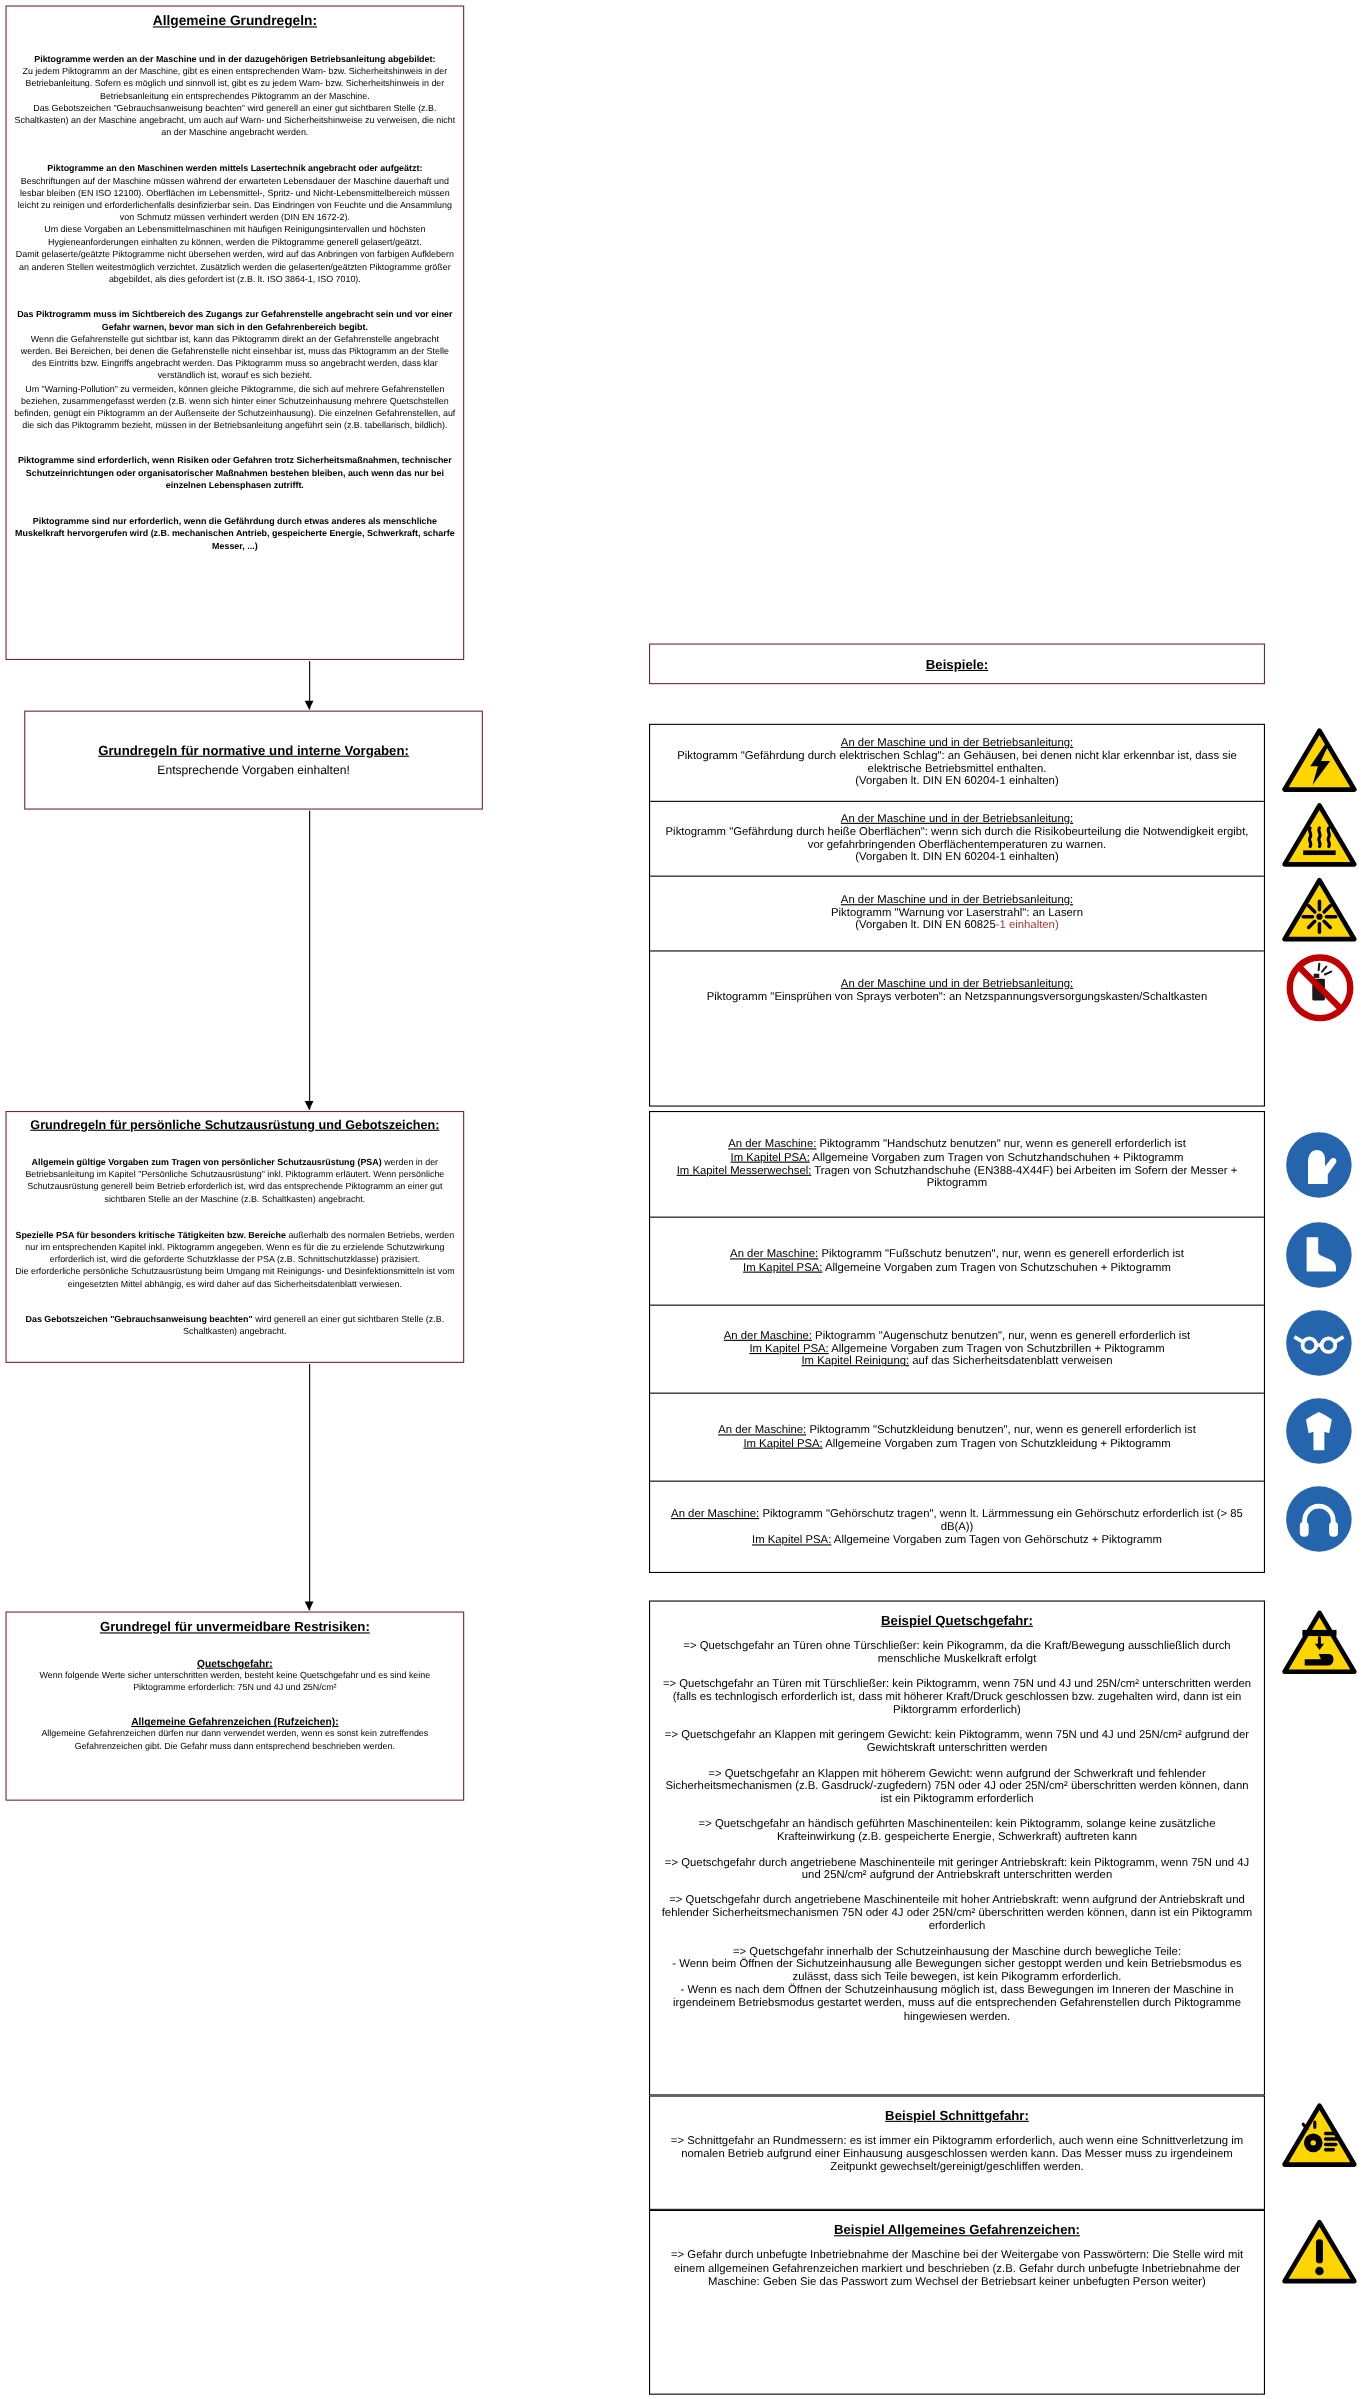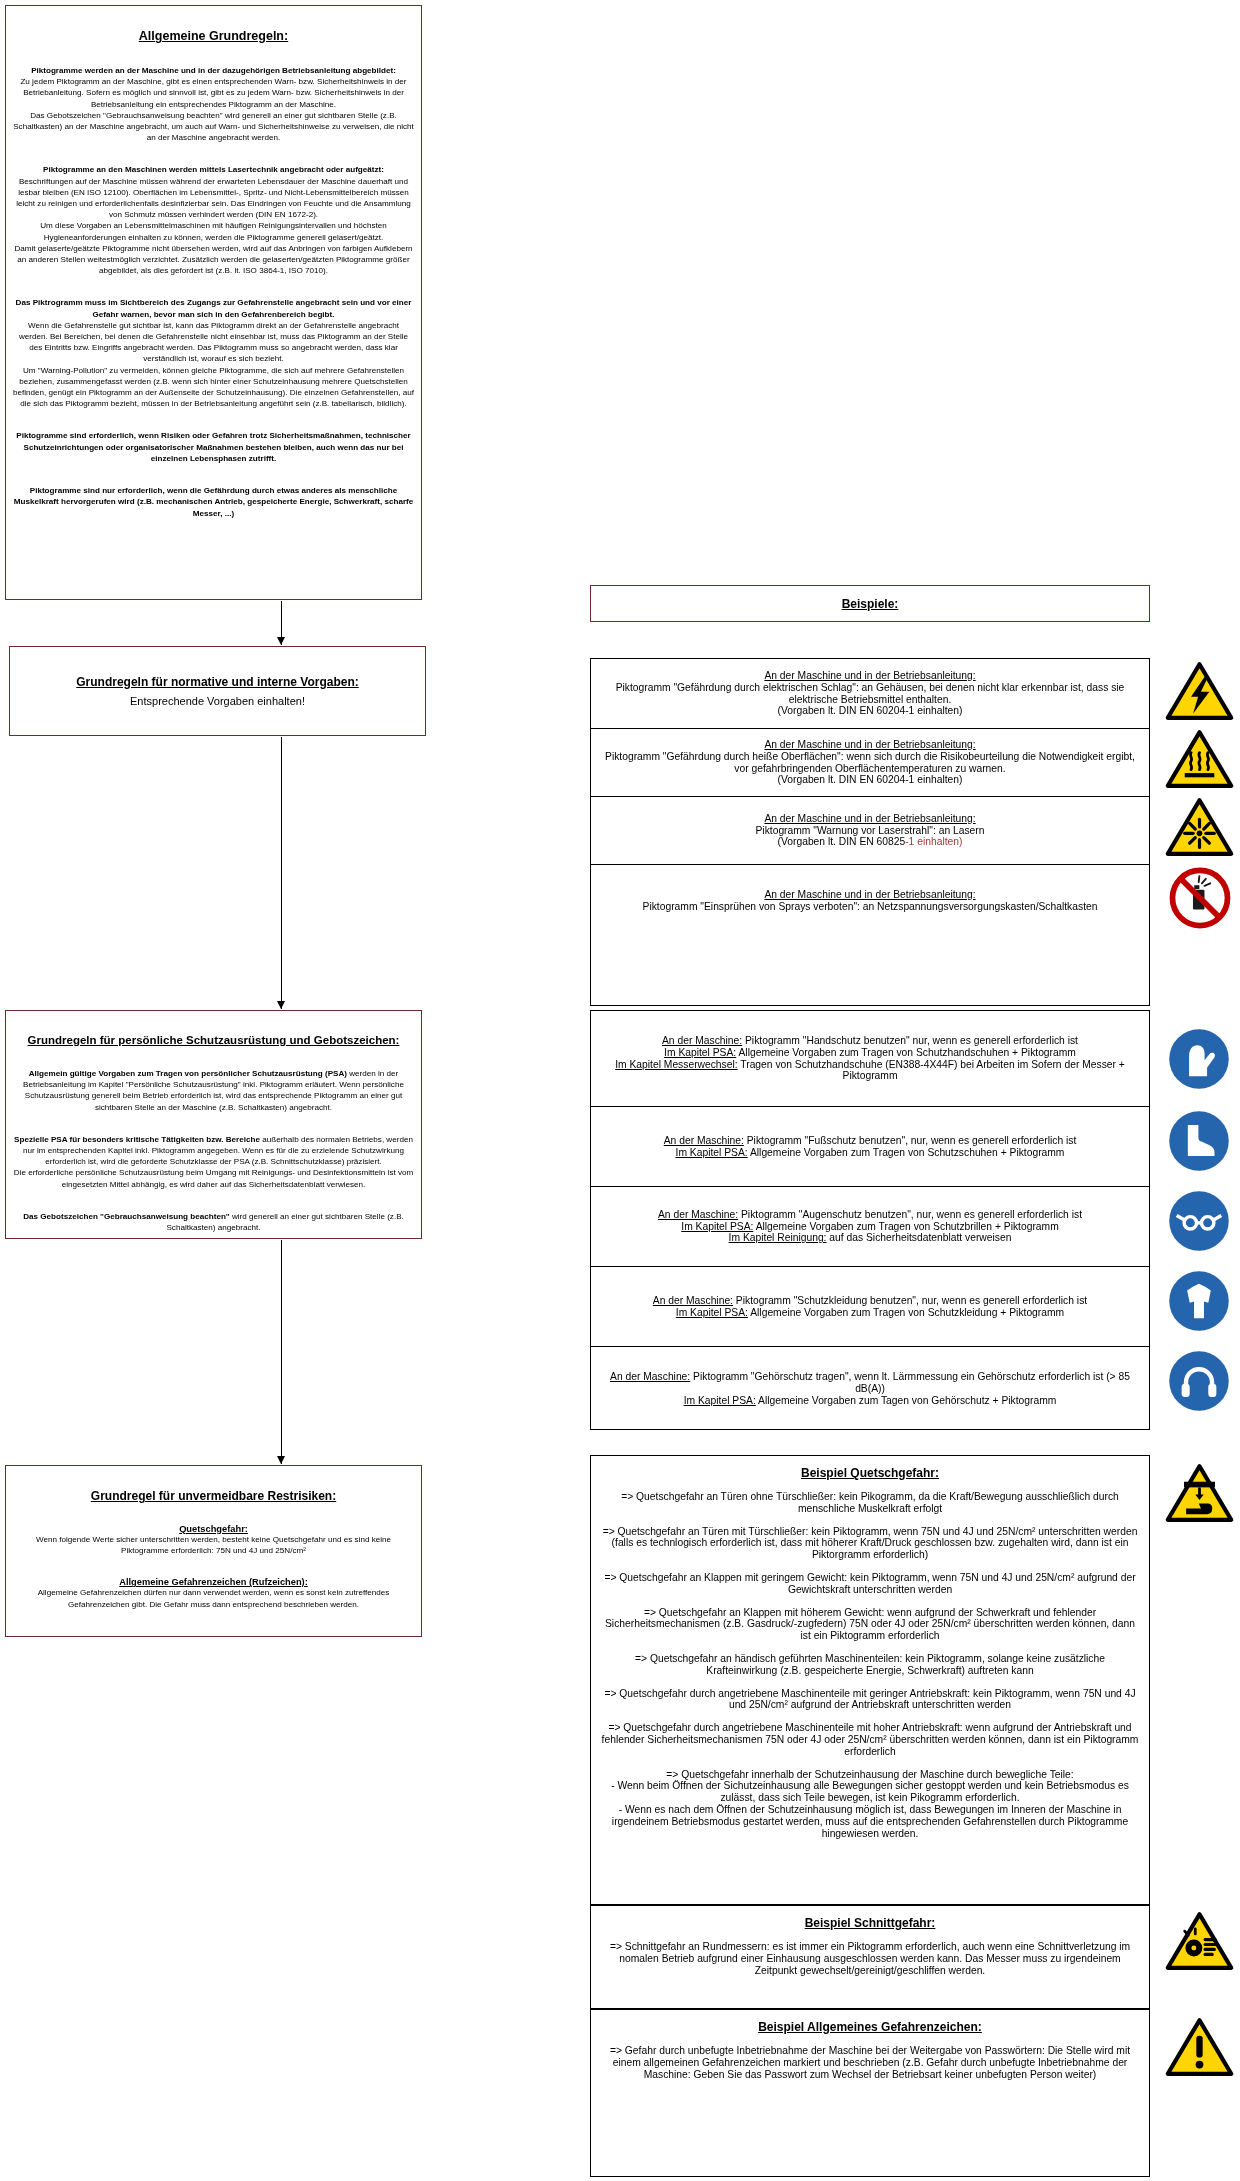--- a/index.html
+++ b/index.html
@@ -16,21 +16,21 @@
   .t125{font-size:12.5px;line-height:15px}
   .t12{font-size:12px;line-height:14px}
   .t115{font-size:11.5px;line-height:13px}
   .small{font-size:8.1px;line-height:11.2px}
   .med{font-size:10.3px;line-height:11.8px}
   .b11{font-size:11px;line-height:13px}
   .sh{font-size:9.3px;font-weight:bold;text-decoration:underline}
   .mt{margin-top:21px}
   .mt6{margin-top:6px}
   .acc{color:var(--accent)}
-  .pad{padding:23px 7px}
+  .pad{padding:6px 7px}
   .arrow{position:absolute;width:1px;background:#000}
   .arrow .hd{position:absolute;left:-4px;bottom:0;width:0;height:0;
              border-left:4.5px solid transparent;border-right:4.5px solid transparent;border-top:8px solid #000}
   .vflex{display:flex;flex-direction:column;justify-content:center}
   .wrow{padding:2px 10px;box-sizing:border-box}
   .wrow + .wrow{border-top:1px solid #000}
   .icon{position:absolute}
   .tri-bg{fill:var(--yellow);stroke:#000;stroke-width:6;stroke-linejoin:round}
   .gl{fill:#000}
   .st{stroke:#000;stroke-width:4;fill:none;stroke-linecap:round}
@@ -57,21 +57,21 @@
   <div class="small c pre">Wenn die Gefahrenstelle gut sichtbar ist, kann das Piktogramm direkt an der Gefahrenstelle angebracht werden. Bei Bereichen, bei denen die Gefahrenstelle nicht einsehbar ist, muss das Piktogramm an der Stelle des Eintritts bzw. Eingriffs angebracht werden. Das Piktogramm muss so angebracht werden, dass klar verständlich ist, worauf es sich bezieht.
 Um "Warning-Pollution" zu vermeiden, können gleiche Piktogramme, die sich auf mehrere Gefahrenstellen beziehen, zusammengefasst werden (z.B. wenn sich hinter einer Schutzeinhausung mehrere Quetschstellen befinden, genügt ein Piktogramm an der Außenseite der Schutzeinhausung). Die einzelnen Gefahrenstellen, auf die sich das Piktogramm bezieht, müssen in der Betriebsanleitung angeführt sein (z.B. tabellarisch, bildlich).</div>
   <div class="small c bold mt">Piktogramme sind erforderlich, wenn Risiken oder Gefahren trotz Sicherheitsmaßnahmen, technischer Schutzeinrichtungen oder organisatorischer Maßnahmen bestehen bleiben, auch wenn das nur bei einzelnen Lebensphasen zutrifft.</div>
   <div class="small c bold mt">Piktogramme sind nur erforderlich, wenn die Gefährdung durch etwas anderes als menschliche Muskelkraft hervorgerufen wird (z.B. mechanischen Antrieb, gespeicherte Energie, Schwerkraft, scharfe Messer, ...)</div>
 </section>
 
 <div class="arrow" style="left:281px;top:601px;height:44px">
     <span class="hd"></span>
   </div>
 
-<section class="rb pad vflex" style="left:9px;top:646px;width:417px;height:90px">
+<section class="rb pad vflex" style="left:22px;top:646px;width:417px;height:90px">
   <div class="t t12">Grundregeln für normative und interne Vorgaben:</div>
   <div class="b11 c mt6">Entsprechende Vorgaben einhalten!</div>
 </section>
 
 <div class="arrow" style="left:281px;top:737px;height:272px">
     <span class="hd"></span>
   </div>
 
 <section class="rb pad" style="left:5px;top:1010px;width:417px;height:229px">
   <div class="t t115">Grundregeln für persönliche Schutzausrüstung und Gebotszeichen:</div>

